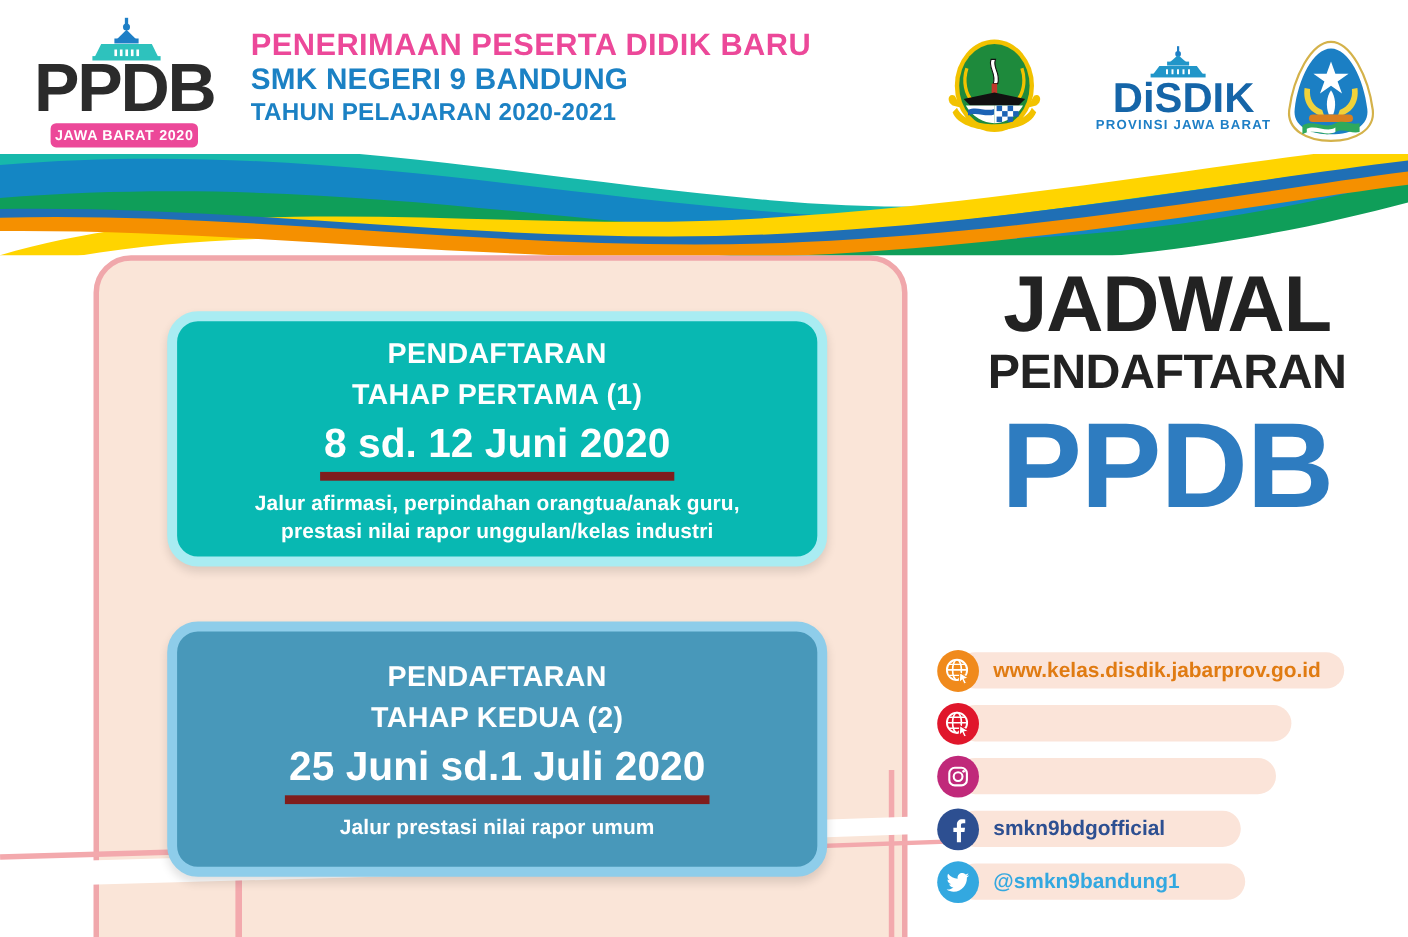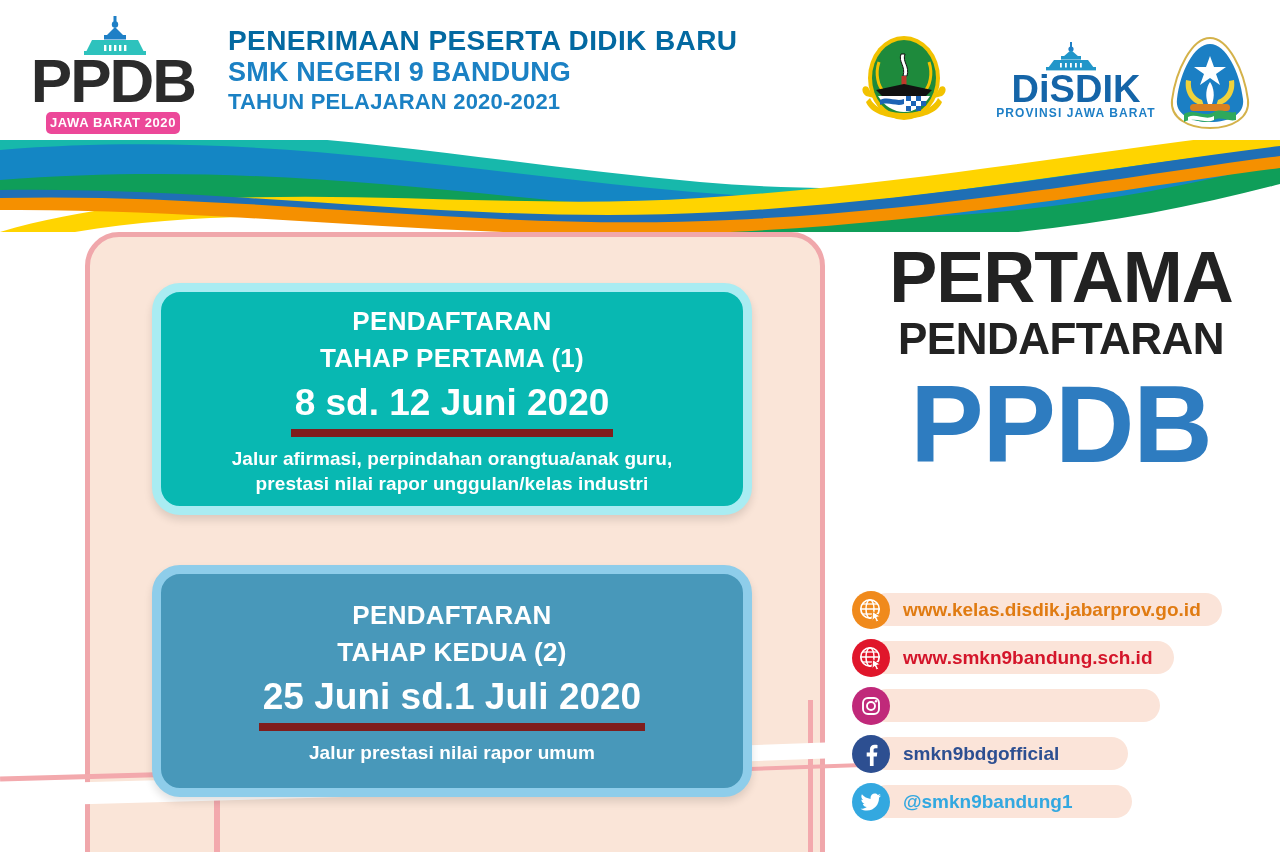--- a/index.html
+++ b/index.html
@@ -27,21 +27,21 @@
   #ppdb-pill {
     position:absolute; left:28px; top:96px; width:134px; height:22px;
     background:#ec4899; border-radius:5px;
     color:#ffffff; font-size:13px; font-weight:bold; letter-spacing:.6px;
     text-align:center; line-height:22px;
   }
 
   
   #header-titles { position:absolute; left:228px; top:25px; }
   #title-line1 {
-    font-size:28px; font-weight:bold; color:#0369a1; letter-spacing:.4px;
+    font-size:28px; font-weight:bold; color:#ec4899; letter-spacing:.4px;
     line-height:32px; white-space:nowrap;
   }
   #title-line2 {
     font-size:27px; font-weight:bold; color:#1b81c4; letter-spacing:.2px;
     line-height:31px; white-space:nowrap;
   }
   #title-line3 {
     font-size:22px; font-weight:bold; color:#1b81c4; letter-spacing:.2px;
     line-height:27px; white-space:nowrap;
   }
@@ -161,21 +161,21 @@
 </div>
 
 <div class="stage-card" id="card-stage-2">
   <div class="card-title">PENDAFTARAN</div>
   <div class="card-title">TAHAP KEDUA (2)</div>
   <div class="card-date">25 Juni sd.1 Juli 2020</div>
   <div class="card-note">Jalur prestasi nilai rapor umum</div>
 </div>
 
 <div id="right-col">
-  <div id="jadwal-word">PERTAMA</div>
+  <div id="jadwal-word">JADWAL</div>
   <div id="pendaftaran-word">PENDAFTARAN</div>
   <div id="ppdb-big">PPDB</div>
 </div>
 
 <div id="contact-list">
 
   <div class="contact-row">
     <div class="contact-pill" style="width:352px;"></div>
     <div class="contact-icon" style="background:#f08a1c;">
       <svg width="26" height="26" viewBox="0 0 26 26">
@@ -195,21 +195,20 @@
     <div class="contact-icon" style="background:#e0162b;">
       <svg width="26" height="26" viewBox="0 0 26 26">
           <circle cx="12" cy="12" r="9.2" fill="none" stroke="#fff" stroke-width="1.7"></circle>
           <ellipse cx="12" cy="12" rx="4" ry="9.2" fill="none" stroke="#fff" stroke-width="1.5"></ellipse>
           <line x1="2.8" y1="12" x2="21.2" y2="12" stroke="#fff" stroke-width="1.5"></line>
           <line x1="4.4" y1="7" x2="19.6" y2="7" stroke="#fff" stroke-width="1.3"></line>
           <line x1="4.4" y1="17" x2="19.6" y2="17" stroke="#fff" stroke-width="1.3"></line>
           <path d="M14.5,14.5 L22.5,19.5 L18.8,20.3 L20.6,24 L18.4,25 L16.7,21.3 L14.1,23.6 Z" fill="#fff" stroke="#e0162b" stroke-width="1"></path>
         </svg>
     </div>
-    <div class="contact-text" style="color:#d4152a;">www.smkn9bandung.sch.id</div>
   </div>
 
   <div class="contact-row">
     <div class="contact-pill" style="width:290px;"></div>
     <div class="contact-icon" style="background:#c0297a;">
       <svg width="24" height="24" viewBox="0 0 24 24">
           <rect x="4" y="4" width="16" height="16" rx="5" fill="none" stroke="#fff" stroke-width="1.9"></rect>
           <circle cx="12" cy="12" r="4" fill="none" stroke="#fff" stroke-width="1.9"></circle>
           <circle cx="17" cy="7.2" r="1.2" fill="#fff"></circle>
         </svg>

